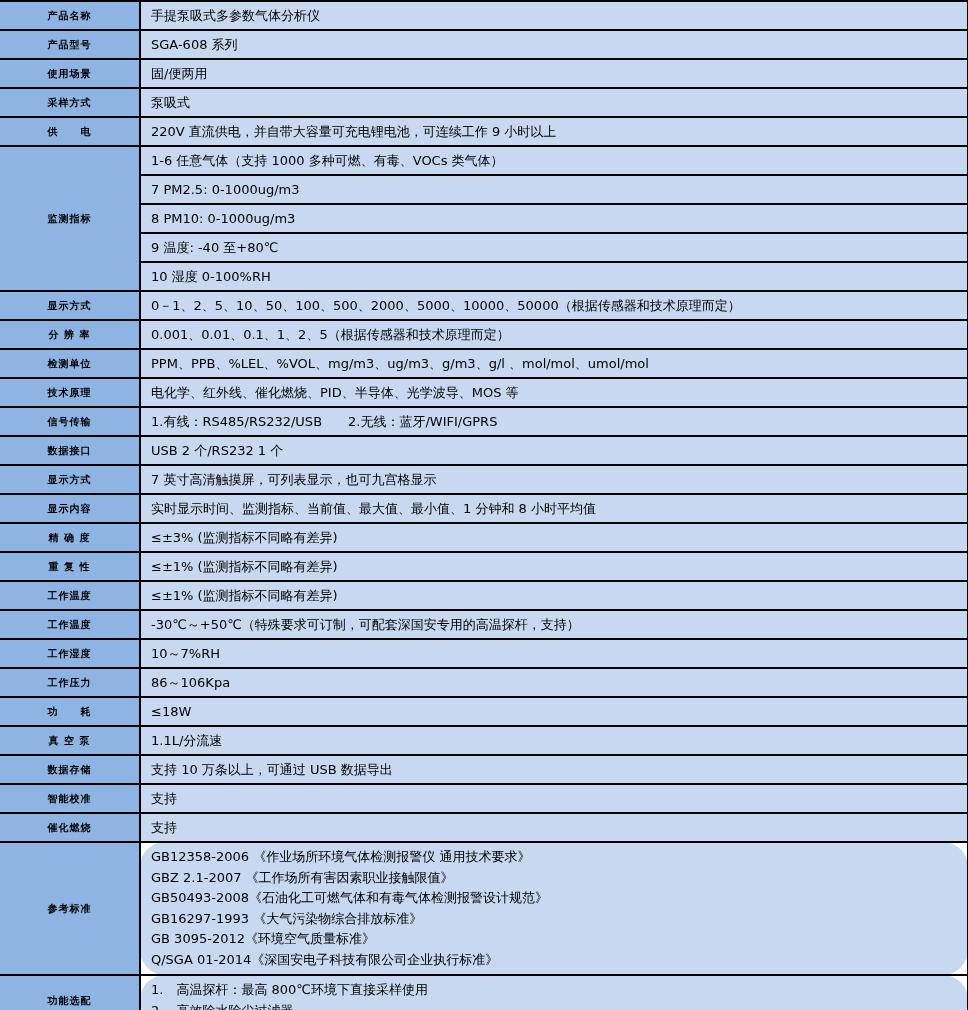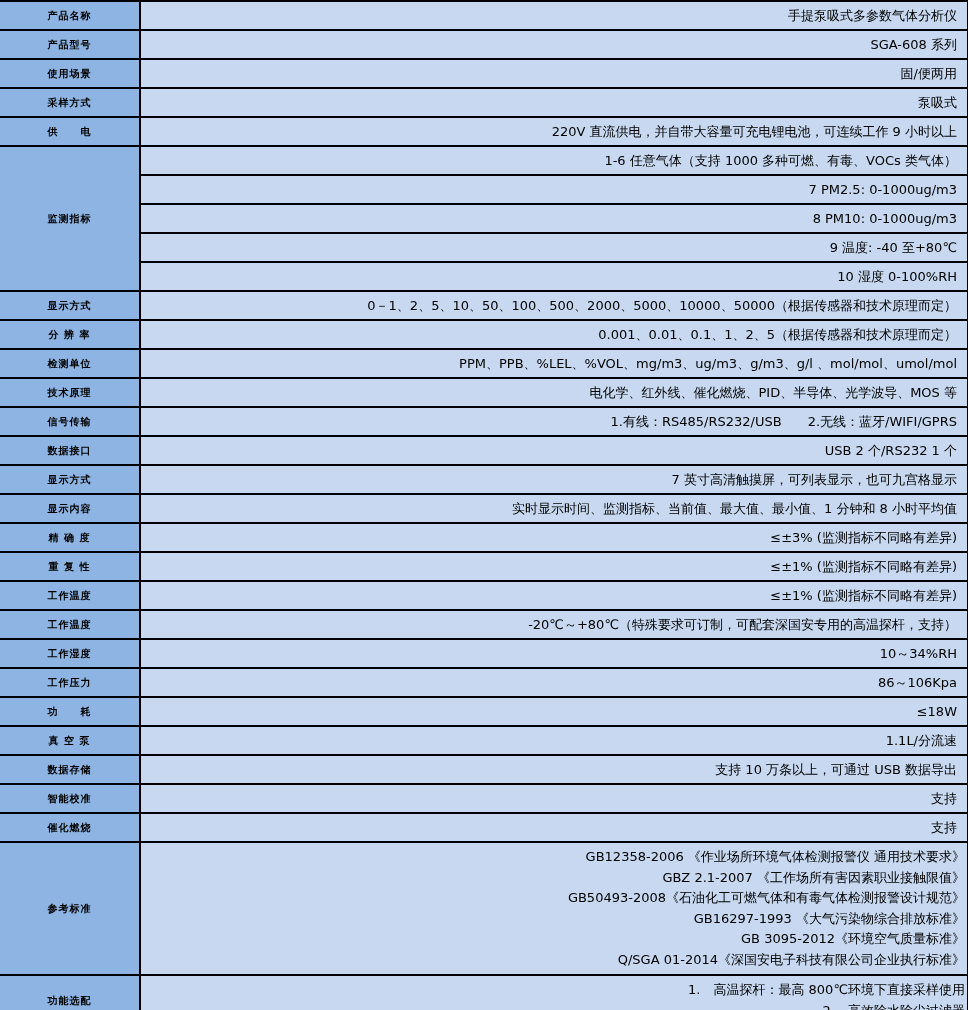--- a/index.html
+++ b/index.html
@@ -31,31 +31,32 @@
     text-align: center;
     vertical-align: middle;
     padding: 0 4px;
     letter-spacing: 1px;
   }
   .spec-table td.value {
     background: #C7D8F0;
     border: 2px solid #000000;
     font-size: 13px;
     font-weight: normal;
-    text-align: right;
+    text-align: left;
     vertical-align: middle;
     padding: 2px 10px;
     height: 23px;
     white-space: nowrap;
     overflow: hidden;
   }
   .spec-table td.value.multiline {
     white-space: normal;
-    padding: 4px 2px;
+    padding: 4px 10px;
     height: auto;
+    border-radius: 25px;
   }
   .spec-table td.value .line {
     line-height: 20.5px;
     white-space: nowrap;
     overflow: hidden;
   }
 </style>
 </head>
 <body>
 
@@ -141,25 +142,25 @@
         <tr>
           <th class="label">重 复 性</th>
           <td class="value">≤±1% (监测指标不同略有差异)</td>
         </tr>
         <tr>
           <th class="label">工作温度</th>
           <td class="value">≤±1% (监测指标不同略有差异)</td>
         </tr>
         <tr>
           <th class="label">工作温度</th>
-          <td class="value">-20℃～+80℃（特殊要求可订制，可配套深国安专用的高温探杆，支持）</td>
+          <td class="value">-30℃～+50℃（特殊要求可订制，可配套深国安专用的高温探杆，支持）</td>
         </tr>
         <tr>
           <th class="label">工作湿度</th>
-          <td class="value">10～34%RH</td>
+          <td class="value">10～7%RH</td>
         </tr>
         <tr>
           <th class="label">工作压力</th>
           <td class="value">86～106Kpa</td>
         </tr>
         <tr>
           <th class="label">功　　耗</th>
           <td class="value">≤18W</td>
         </tr>
         <tr>

